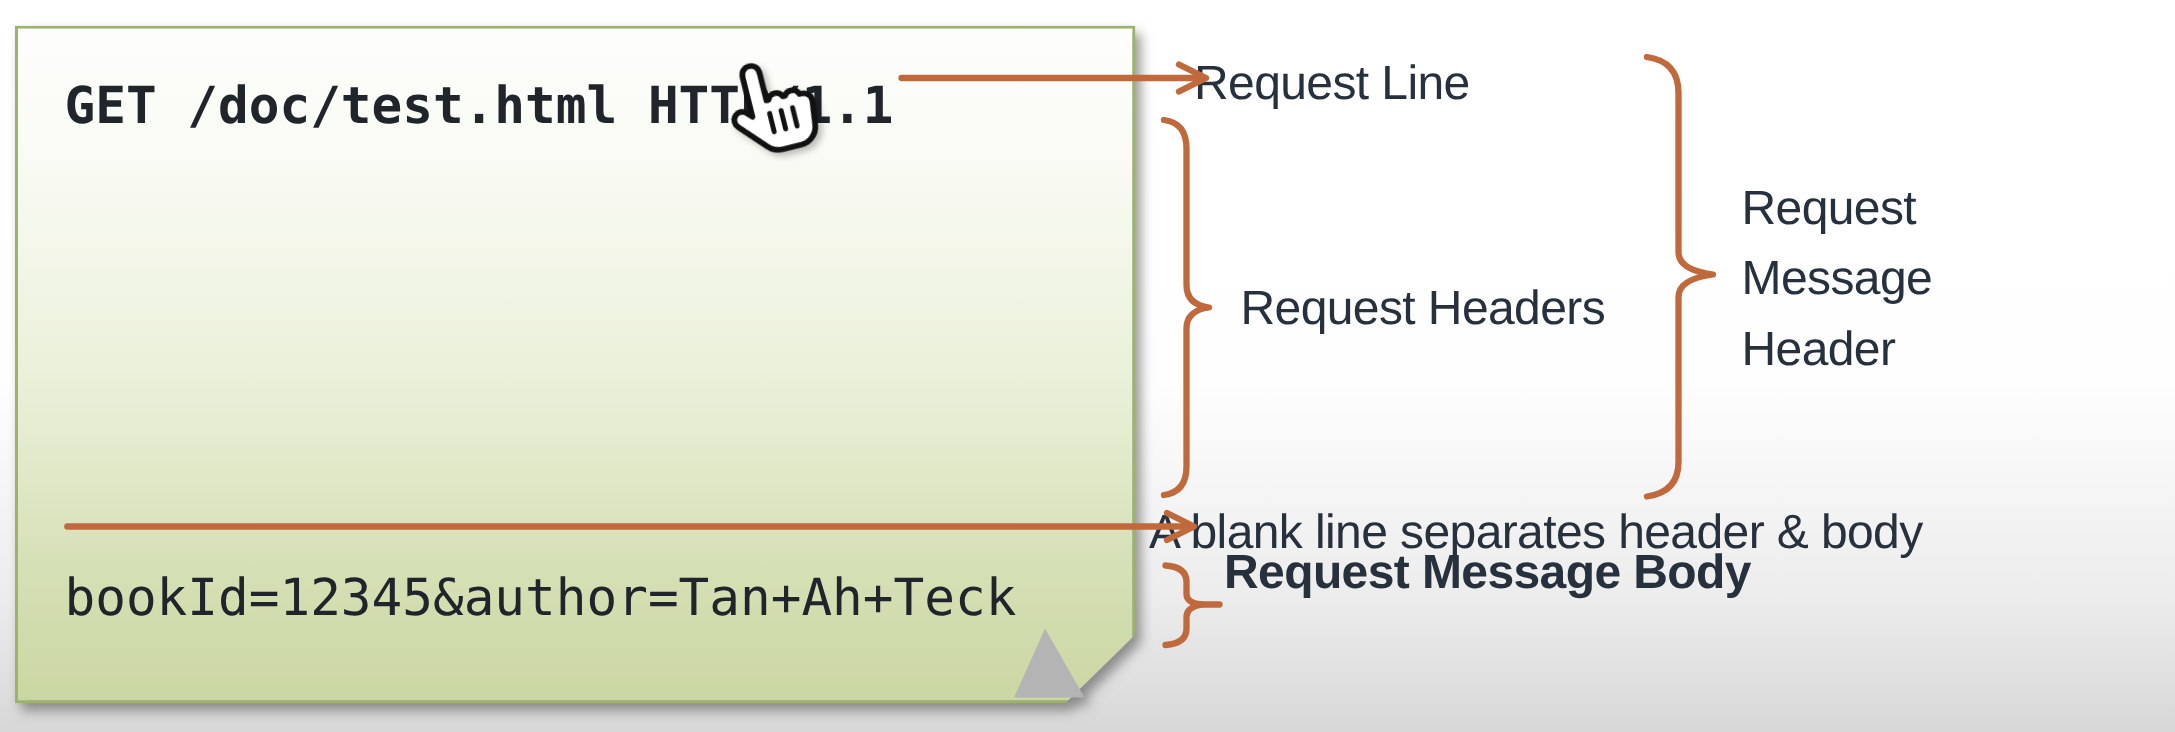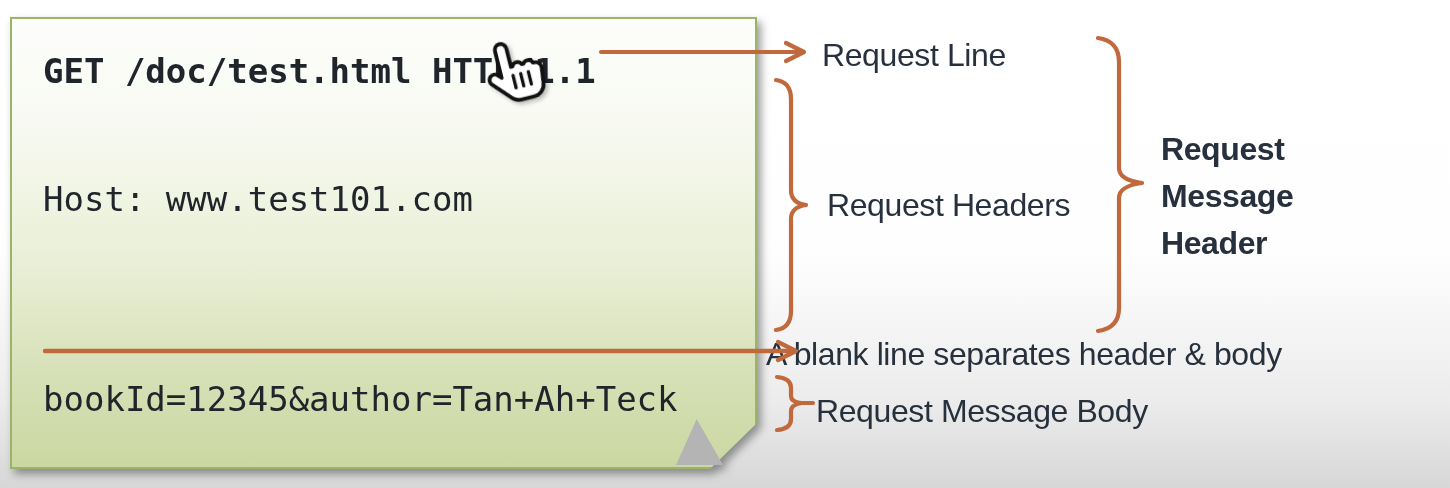--- a/index.html
+++ b/index.html
@@ -42,25 +42,25 @@
   }
   .code.request-line{top:33px;font-weight:700;}
   .code.headers{top:76px;}
   .code.body-line{top:361px;}
 
   
   .label{
     position:absolute;color:#27303d;font-size:32px;line-height:36px;
     letter-spacing:-0.4px;z-index:4;white-space:nowrap;
   }
-  .label.req-line{left:822px;top:37px;text-align:right;}
+  .label.req-line{left:796px;top:37px;text-align:right;}
   .label.req-headers{left:827px;top:187px;text-align:right;}
-  .label.req-msg-header{left:1161px;top:126px;width:155px;white-space:normal;line-height:47px;font-weight:bold;}
+  .label.req-msg-header{left:1161px;top:115px;width:155px;white-space:normal;line-height:47px;}
   .label.blank-line{left:766px;top:336px;}
-  .label.req-msg-body{left:816px;top:393px;}
+  .label.req-msg-body{left:816px;top:363px;font-weight:bold;}
 
   
   .overlay{
     position:absolute;left:0;top:0;width:1450px;height:488px;
     pointer-events:none;z-index:5;
   }
   .overlay path{stroke:#c0693c;fill:none;stroke-linecap:round;stroke-linejoin:round;}
 
   
   .cursor{
@@ -74,21 +74,20 @@
 
 <div class="canvas">
 
   <div class="note-wrap">
     <div class="note-box"></div>
     <div class="fold"></div>
 
     <div class="code request-line">GET /doc/test.html HTTP/1.1</div>
 
     <div class="code headers">
-      <div>Host: www.test101.com</div>
       
       
       
     </div>
 
     <div class="code body-line">bookId=12345&amp;author=Tan+Ah+Teck</div>
   </div>
 
   <div class="label req-line">Request Line</div>
   <div class="label req-headers">Request Headers</div>

